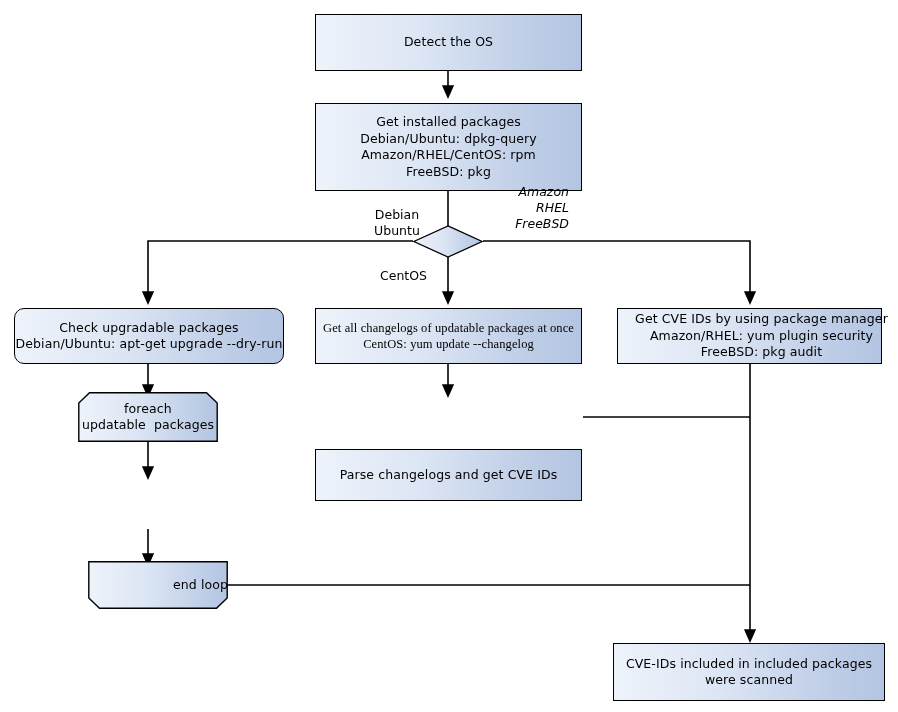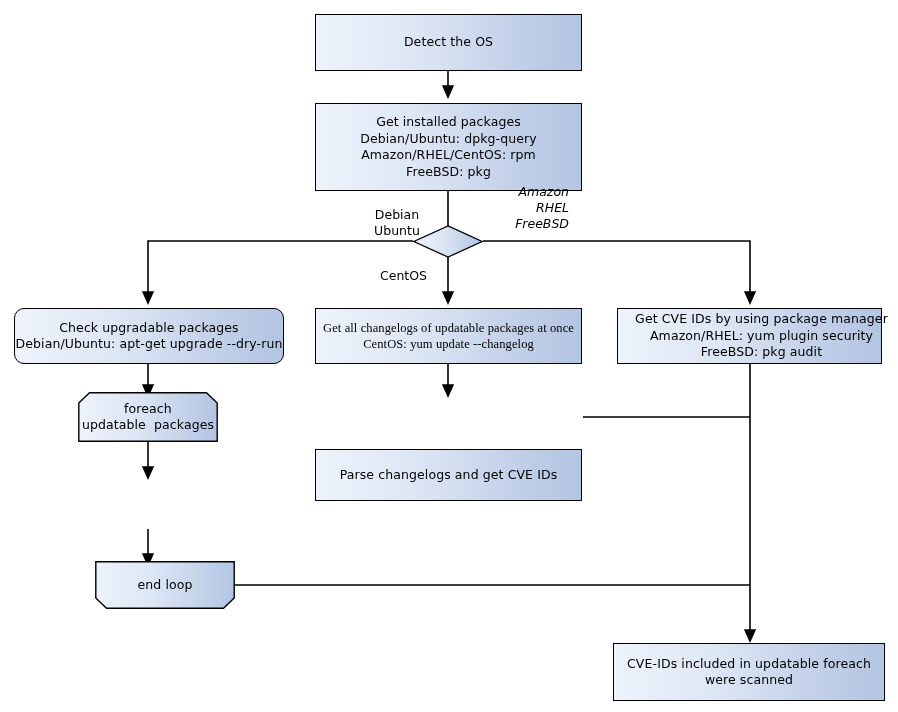--- a/index.html
+++ b/index.html
@@ -169,32 +169,32 @@
     </svg>
     <span class="node-label">foreach
 updatable  packages</span>
   </div>
 
   <div class="node rect" style="left:315px; top:409px; width:267px; height:52px;margin-top:40px;">
     <span class="node-label">Parse changelogs and get CVE IDs</span>
   </div>
 
 
-  <div class="node" style="left:95px; top:561px; width:140px; height:48px;">
+  <div class="node" style="left:88px; top:561px; width:140px; height:48px;justify-content:flex-end;">
     <svg class="shape-svg" viewBox="0 0 140 48" preserveAspectRatio="none">
       <defs>
         <linearGradient id="gradLoopEnd" x1="0" y1="0" x2="1" y2="0">
           <stop offset="0%" stop-color="#eef3fb"></stop>
           <stop offset="40%" stop-color="#dde6f4"></stop>
           <stop offset="100%" stop-color="#b3c5e2"></stop>
         </linearGradient>
       </defs>
       <polygon points="0.8,0.8 139.2,0.8 139.2,37 128.5,47.2 11.5,47.2 0.8,37" fill="url(#gradLoopEnd)" stroke="#000000" stroke-width="1.4"></polygon>
     </svg>
     <span class="node-label">end loop</span>
   </div>
 
   <div class="node rect" style="left:613px; top:643px; width:272px; height:58px;">
-    <span class="node-label">CVE-IDs included in updatable foreach
+    <span class="node-label">CVE-IDs included in included packages
 were scanned</span>
   </div>
 
 </div>
 
 </body></html>

